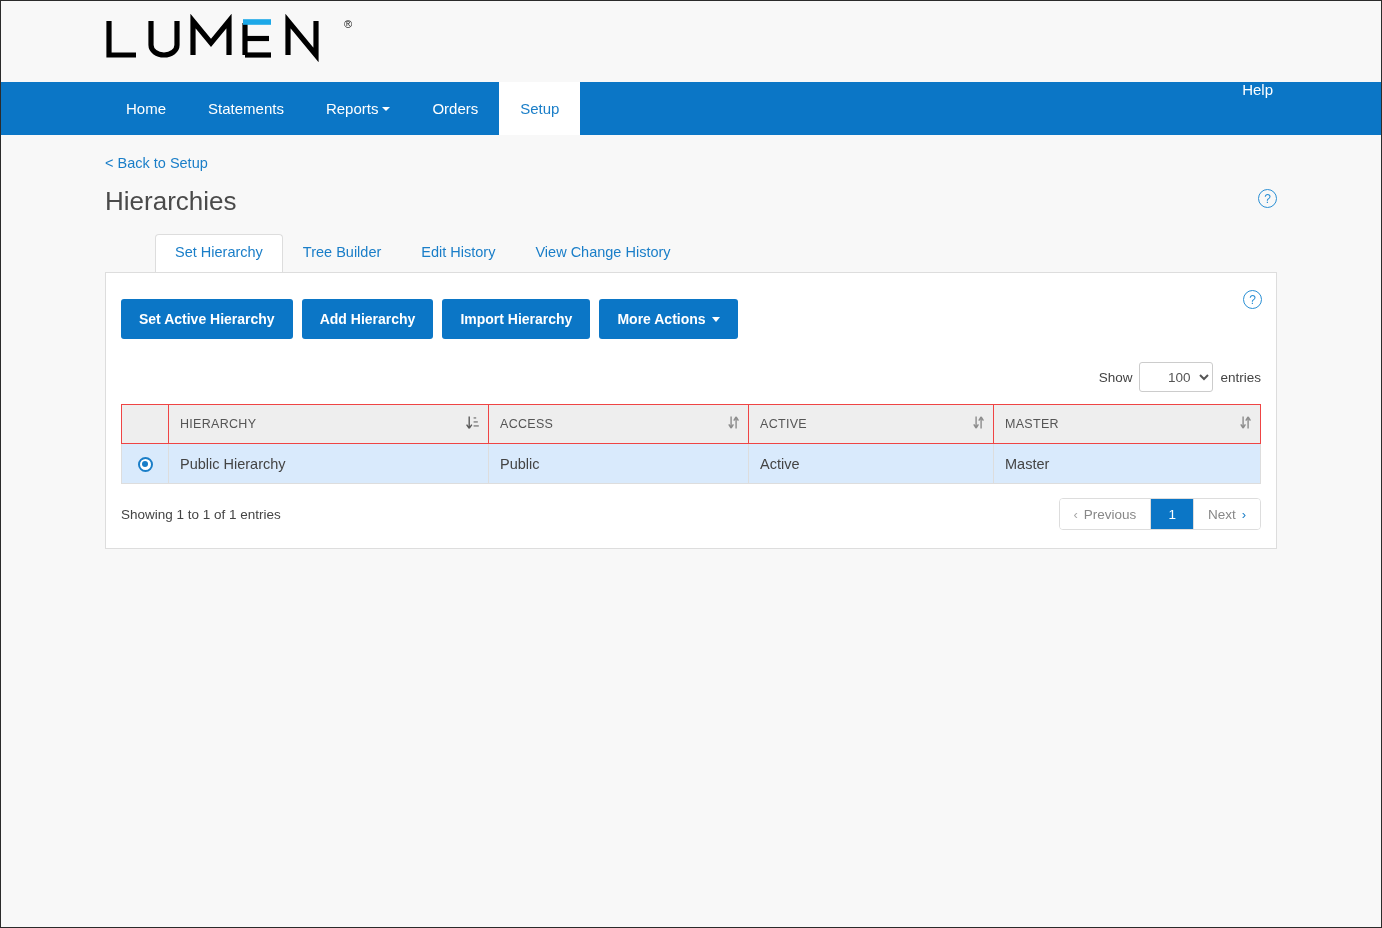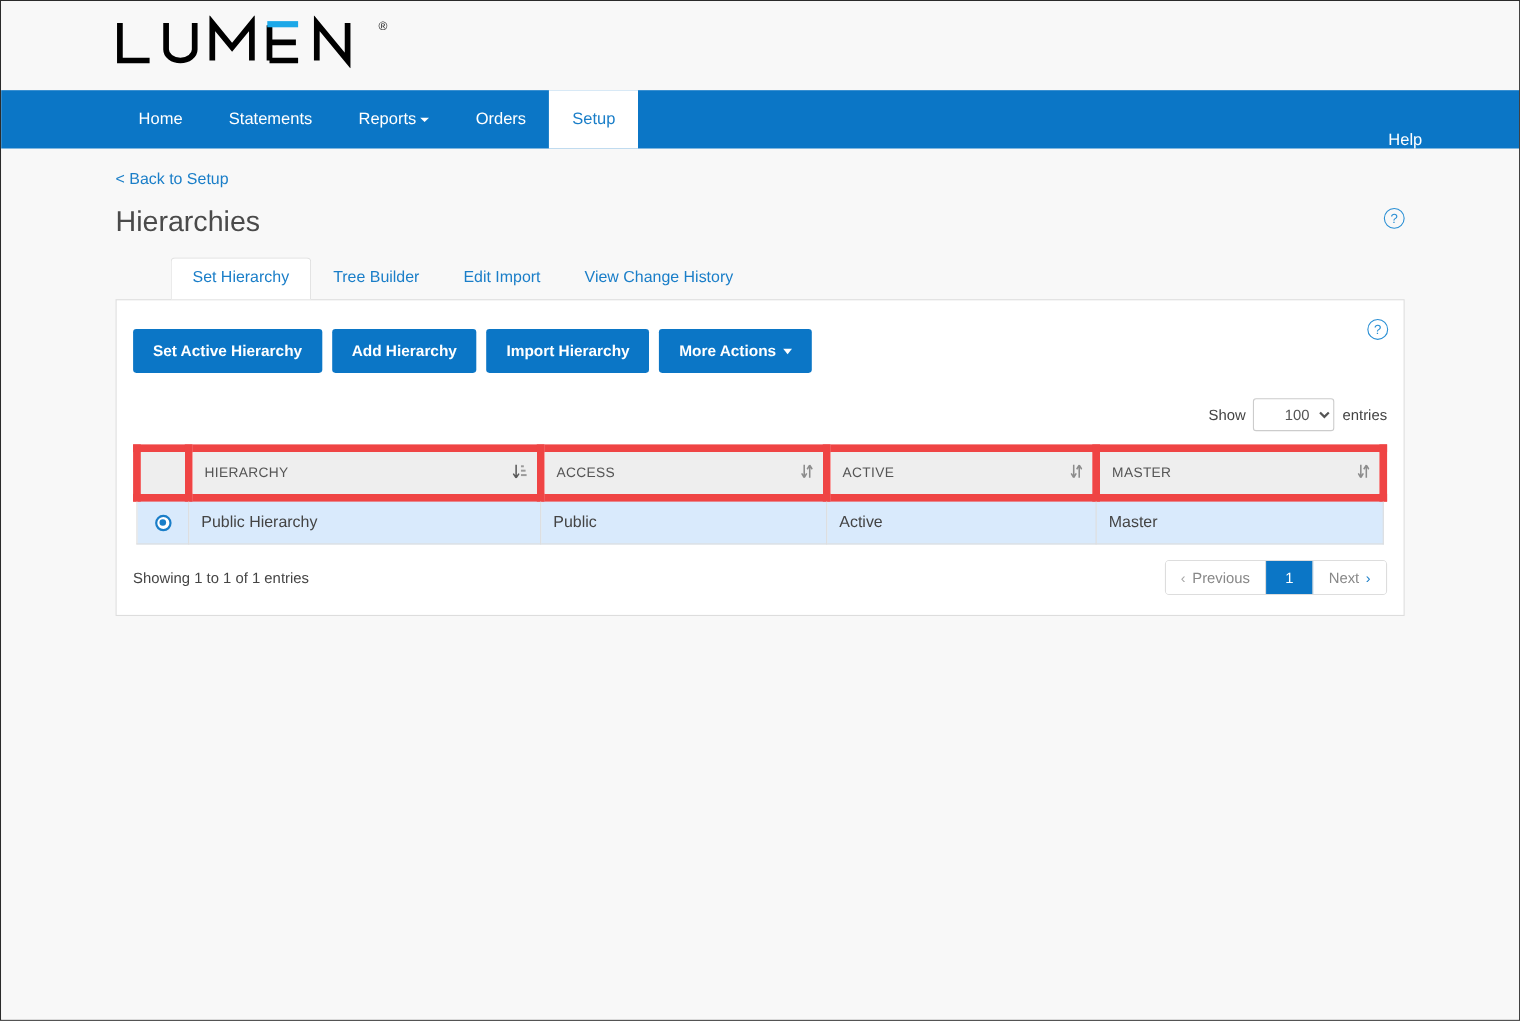--- a/index.html
+++ b/index.html
@@ -30,21 +30,21 @@
     display: flex; align-items: center; padding: 0 21px;
     color: #ffffff; font-size: 15px; line-height: 1; cursor: pointer;
     text-decoration: none; white-space: nowrap;
   }
   .nav-item .caret {
     display: inline-block; width: 0; height: 0; margin-left: 4px;
     border-left: 4px solid transparent; border-right: 4px solid transparent;
     border-top: 4px solid #ffffff;
   }
   .nav-item.active { background: #ffffff; color: #1a7ec8; }
-  .nav-right { position: absolute; right: 88px; top: 0; bottom: 0; display: flex; align-items: flex-end; }
+  .nav-right { position: absolute; right: 108px; top: 0; bottom: 0; display: flex; align-items: flex-start; }
   .nav-right .nav-item { padding: 0; }
 
   
   .content { padding: 0 104px; position: relative; }
   .breadcrumb {
     display: inline-block; margin-top: 20px; color: #1a7ec8;
     font-size: 14.5px; cursor: pointer; text-decoration: none;
   }
   .page-title-row { position: relative; margin-top: 16px; }
   .page-title { font-size: 26px; font-weight: normal; color: #4a4a4a; margin: 0; line-height: 1; }
@@ -90,21 +90,21 @@
   .length-label { font-size: 13.5px; color: #444444; }
   .length-select {
     margin: 0 7px; height: 30px; min-width: 74px; font-family: "Liberation Sans", sans-serif;
     font-size: 13.5px; color: #555555; border: 1px solid #cccccc; border-radius: 3px;
     background: #ffffff; padding: 0 6px 0 12px; cursor: pointer; text-align: right;
   }
 
   
   table.dt { width: 100%; border-collapse: collapse; margin-top: 12px; table-layout: fixed; }
   table.dt th {
-    background: #eeeeee; border: 7px solid #ef4444; text-align: left;
+    background: #eeeeee; border: 1px solid #ef4444; text-align: left;
     font-size: 12.5px; font-weight: normal; color: #555555; letter-spacing: .3px;
     padding: 12px 11px; height: 36px; position: relative; cursor: pointer;
   }
   table.dt td {
     border: 1px solid #dddddd; font-size: 14.5px; color: #444444;
     padding: 11px; height: 40px;
   }
   tr.row-selected td { background: #d9eafc; }
   .col-radio { width: 47px; }
   th.col-radio { background: #eeeeee; cursor: default; }
@@ -194,21 +194,21 @@
 
     <div class="page-title-row">
       <h1 class="page-title">Hierarchies</h1>
       <div class="help-circle help-page">?</div>
     </div>
 
     
     <div class="tabs">
       <div class="tab active">Set Hierarchy</div>
       <div class="tab">Tree Builder</div>
-      <div class="tab">Edit Import</div>
+      <div class="tab">Edit History</div>
       <div class="tab">View Change History</div>
     </div>
 
     
     <div class="panel">
 
       <div class="help-circle help-panel">?</div>
 
       <div class="btn-row">
         <button class="btn">

